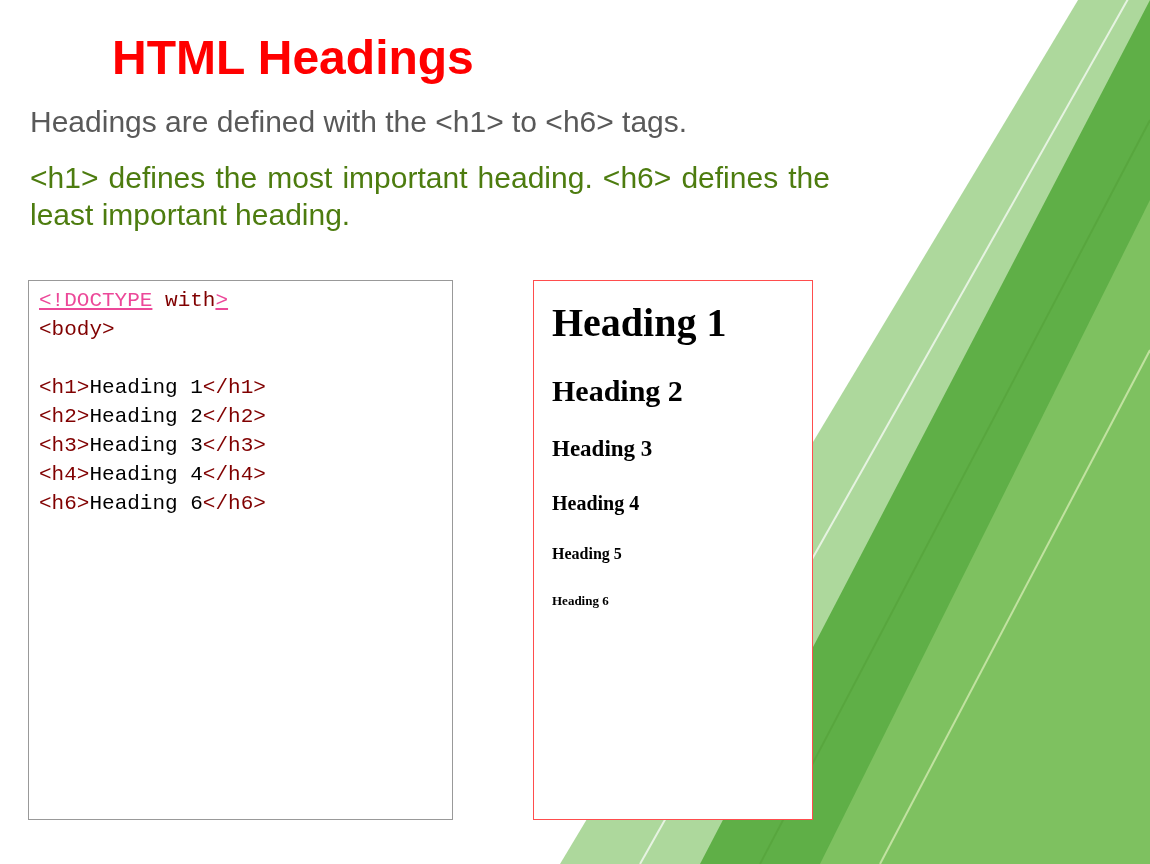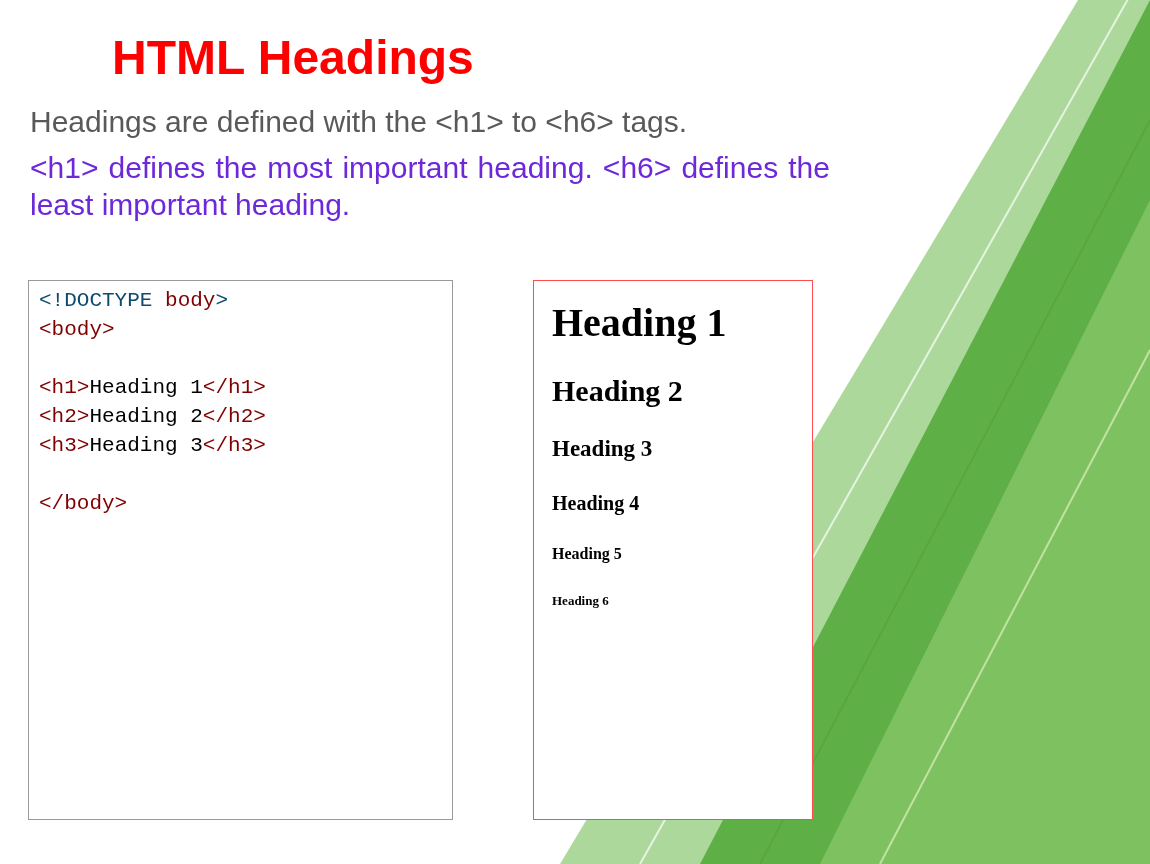--- a/index.html
+++ b/index.html
@@ -27,25 +27,25 @@
   .title {
     color: #ff0000;
     font-weight: 700;
     font-size: 48px;
     margin-left: 82px;
     margin-bottom: 18px;
   }
   .para1 {
     color: #595959;
     font-size: 30px;
-    margin-bottom: 8px;
+    margin-bottom: 18px;
     line-height: 1.25;
   }
   .para2 {
-    color: #6d28d9;
+    color: #4d7c0f;
     font-size: 30px;
     text-align: justify;
     text-justify: inter-word;
     line-height: 1.25;
     width: 800px;
   }
   .panels {
     position: absolute;
     top: 280px;
     left: 28px;
@@ -58,21 +58,21 @@
     padding: 6px 10px 2px 10px;
     font-family: Consolas, "Courier New", monospace;
     font-size: 21px;
     line-height: 1.38;
     width: 425px;
     height: 540px;
     overflow: hidden;
   }
   .code-line { white-space: pre; }
   .tag-brown { color: #800000; }
-  .tag-blue  { color: #0c4a6e; }
+  .tag-blue  { color: #ec4899; text-decoration: underline; }
   .txt-black { color: #000000; }
   .output-box {
     border: 1px solid #ff4d4d;
     background: #fff;
     padding: 18px 18px 0 18px;
     width: 280px;
     height: 540px;
     font-family: "Times New Roman", Times, serif;
     color: #000;
   }
@@ -96,28 +96,29 @@
 </svg>
 
 <div class="content">
   <h1 class="title">HTML Headings</h1>
   <p class="para1">Headings are defined with the &lt;h1&gt; to &lt;h6&gt; tags.</p>
   <p class="para2">&lt;h1&gt; defines the most important heading. &lt;h6&gt; defines the least important heading.</p>
 </div>
 
 <div class="panels">
   <div class="code-box">
-    <div class="code-line"><span class="tag-blue">&lt;!DOCTYPE</span><span class="tag-brown"> body</span><span class="tag-blue">&gt;</span></div>
+    <div class="code-line"><span class="tag-blue">&lt;!DOCTYPE</span><span class="tag-brown"> with</span><span class="tag-blue">&gt;</span></div>
     <div class="code-line"><span class="tag-brown">&lt;body&gt;</span></div>
     <div class="code-line">&nbsp;</div>
     <div class="code-line"><span class="tag-brown">&lt;h1&gt;</span><span class="txt-black">Heading 1</span><span class="tag-brown">&lt;/h1&gt;</span></div>
     <div class="code-line"><span class="tag-brown">&lt;h2&gt;</span><span class="txt-black">Heading 2</span><span class="tag-brown">&lt;/h2&gt;</span></div>
     <div class="code-line"><span class="tag-brown">&lt;h3&gt;</span><span class="txt-black">Heading 3</span><span class="tag-brown">&lt;/h3&gt;</span></div>
+    <div class="code-line"><span class="tag-brown">&lt;h4&gt;</span><span class="txt-black">Heading 4</span><span class="tag-brown">&lt;/h4&gt;</span></div>
+    <div class="code-line"><span class="tag-brown">&lt;h6&gt;</span><span class="txt-black">Heading 6</span><span class="tag-brown">&lt;/h6&gt;</span></div>
     <div class="code-line">&nbsp;</div>
-    <div class="code-line"><span class="tag-brown">&lt;/body&gt;</span></div>
   </div>
 
   <div class="output-box">
     <div class="oh1">Heading 1</div>
     <div class="oh2">Heading 2</div>
     <div class="oh3">Heading 3</div>
     <div class="oh4">Heading 4</div>
     <div class="oh5">Heading 5</div>
     <div class="oh6">Heading 6</div>
   </div>

